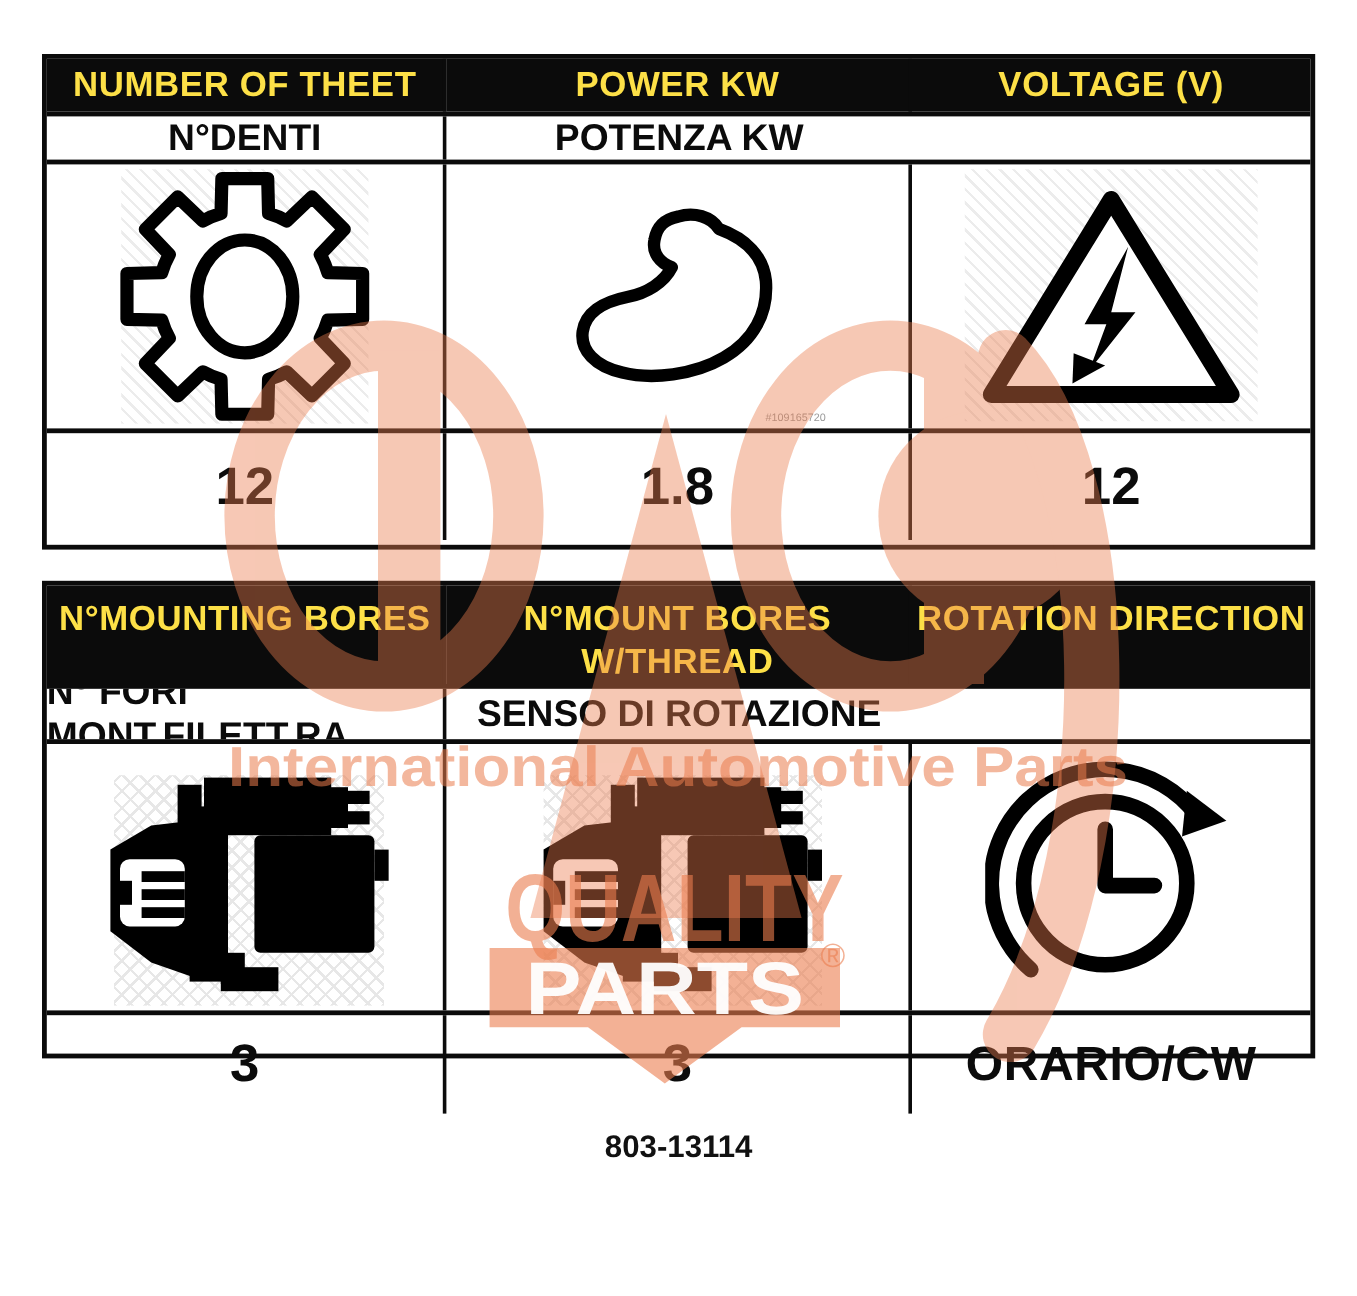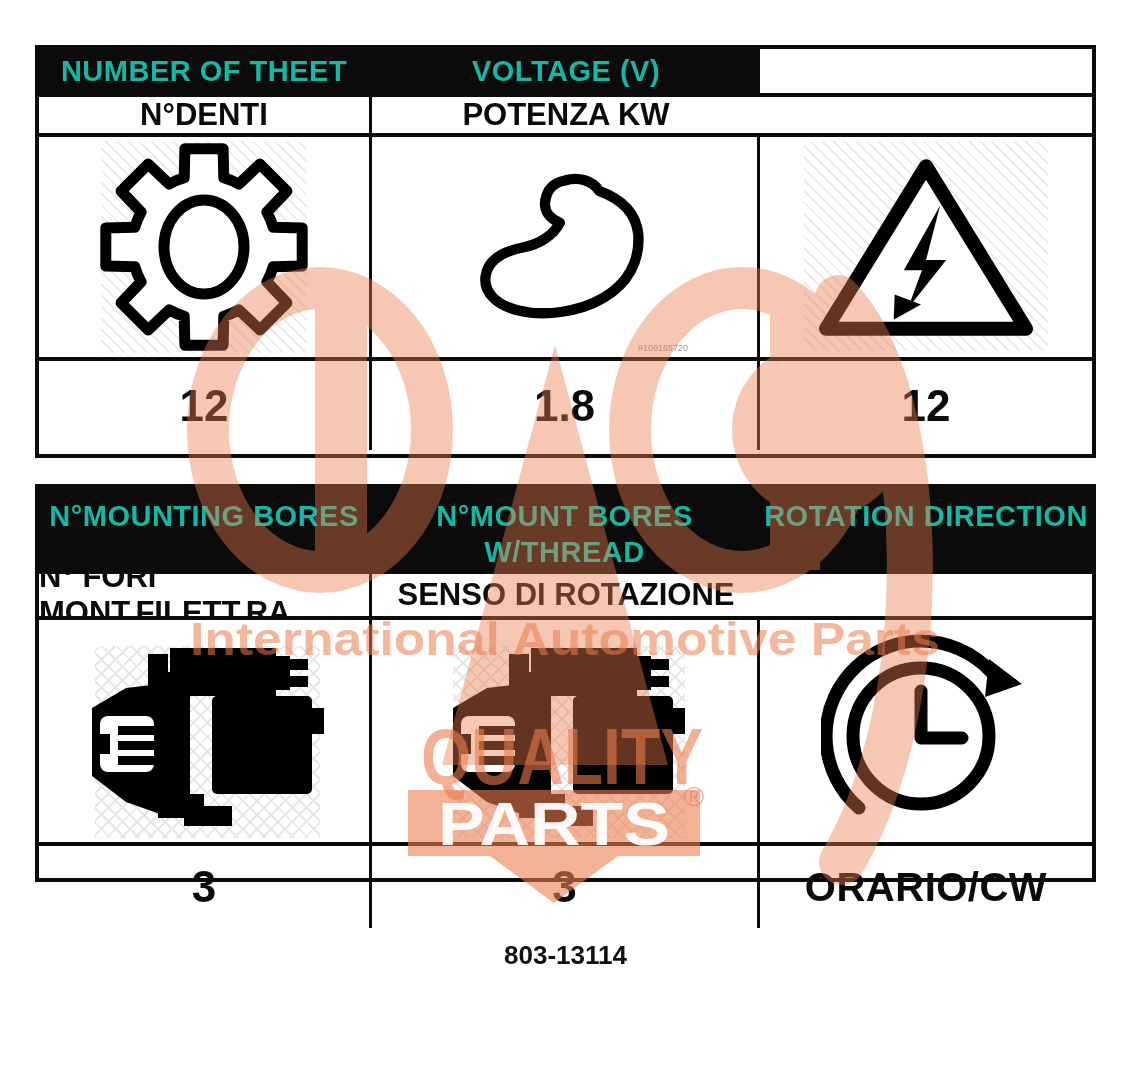--- a/index.html
+++ b/index.html
@@ -5,21 +5,21 @@
   html,body{margin:0;padding:0;background:#fff;}
   .page{position:relative;width:1131px;height:1080px;background:#fff;overflow:hidden;
         font-family:"Liberation Sans","DejaVu Sans",sans-serif;}
   .tbl{position:absolute;left:35px;width:1061px;border:4px solid #0b0b0b;background:#fff;box-sizing:border-box;z-index:2;}
   .t1{top:45px;height:413px;}
   .t2{top:484px;height:398px;}
   .row{display:grid;grid-template-columns:333px 388px 332px;box-sizing:border-box;border-bottom:4px solid #0b0b0b;}
   .row:last-child{border-bottom:none;}
   .cell{box-sizing:border-box;border-right:3px solid #0b0b0b;display:flex;align-items:center;justify-content:center;position:relative;overflow:hidden;}
   .cell:last-child{border-right:none;}
-  .hdr .cell{background:#0b0b0b;border-right-color:#0b0b0b;color:#14b8a6;font-weight:700;font-size:29px;letter-spacing:.5px;}
+  .hdr .cell{background:#0b0b0b;border-right-color:#0b0b0b;color:#fde047;font-weight:700;font-size:29px;letter-spacing:.5px;}
   .t1 .hdr{height:48px;}
   .t1 .sub{height:40px;}
   .t1 .icons{height:224px;}
   .t1 .vals{height:89px;}
   .t2 .hdr{height:86px;}
   .t2 .hdr .cell{flex-direction:column;justify-content:flex-start;padding-top:10px;line-height:1.25;}
   .t2 .sub{height:46px;}
   .t2 .icons{height:226px;}
   .t2 .vals{height:82px;}
   .sub .cell{font-weight:700;font-size:31px;color:#0b0b0b;}
@@ -40,20 +40,21 @@
   .wm{position:absolute;inset:0;z-index:9;pointer-events:none;}
 </style>
 </head>
 <body>
 
 <div class="page">
 
   <div class="tbl t1">
     <div class="row hdr">
       <div class="cell">NUMBER OF THEET</div>
+      <div class="cell">POWER KW</div>
       <div class="cell">VOLTAGE (V)</div>
     </div>
     <div class="row sub">
       <div class="cell">N°DENTI</div>
       <div class="cell">POTENZA KW</div>
     </div>
     <div class="row icons">
       <div class="cell">
         <div class="hatch-diag" style="left:62px;right:62px;top:4px;bottom:4px;"></div>
         <svg class="icon-svg" width="214" height="228" viewBox="-107 -114 214 228">

